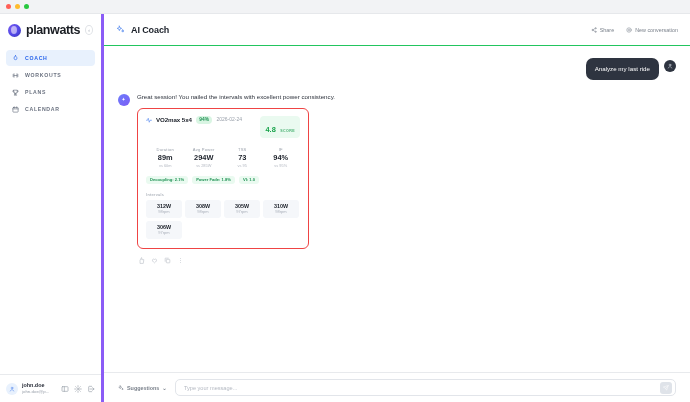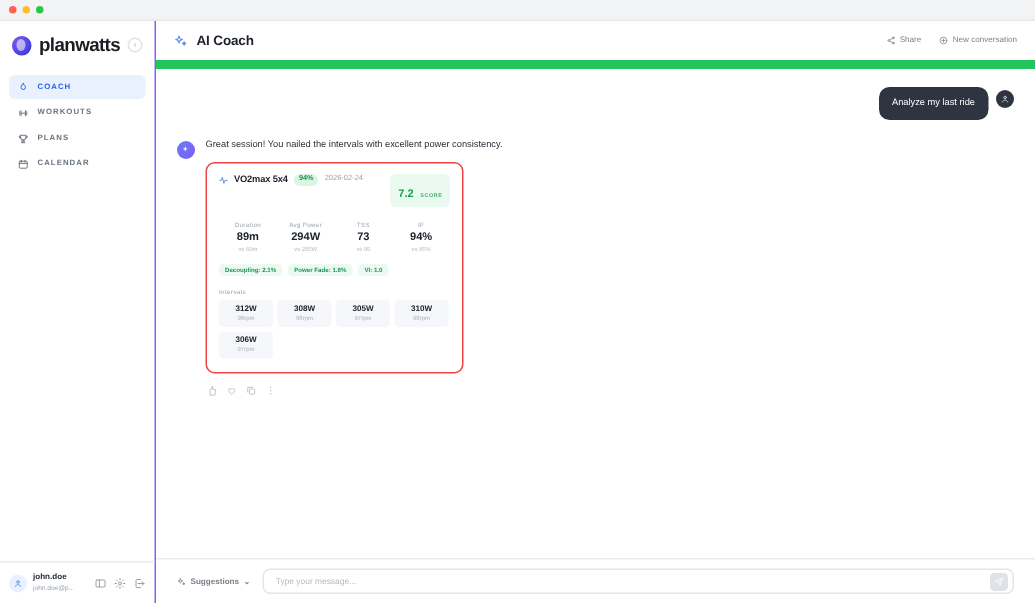--- a/index.html
+++ b/index.html
@@ -23,21 +23,21 @@
   .dot.red { background:#ff5f57; }
   .dot.yellow { background:#febc2e; }
   .dot.green { background:#28c840; }
 
   .body-row { flex: 1; display: flex; min-height: 0; }
 
   
   .sidebar {
     width: 104px; flex: 0 0 104px;
     background: #ffffff;
-    border-right: 1px solid #8b5cf6;
+    border-right: 3px solid #8b5cf6;
     display: flex; flex-direction: column;
   }
   .brand {
     height: 32px; display: flex; align-items: center;
     gap: 5px; padding: 0 8px;
   }
   .logo-mark {
     width: 13px; height: 13px; border-radius: 50%;
     background: radial-gradient(circle at 34% 34%, #7c5cf0 0%, #4f46e5 55%, #3730a3 100%);
     position: relative; flex: 0 0 13px;
@@ -85,21 +85,21 @@
   .user-name { font-size: 5.4px; font-weight: 700; color: #1f2430; line-height: 1.25; }
   .user-mail { font-size: 4.4px; color: #9aa1ab; line-height: 1.25; white-space:nowrap; overflow:hidden; text-overflow:ellipsis; max-width:30px;}
   .user-actions { margin-left: auto; display: flex; gap: 5px; align-items:center; }
   .mini-ico { width: 8px; height: 8px; color: #9aa1ab; display:block; }
   .mini-ico svg { width:8px; height:8px; display:block; }
 
   
   .main { flex: 1; display: flex; flex-direction: column; min-width: 0; background:#fff; }
   .topbar {
     height: 32px; flex: 0 0 32px;
-    border-bottom: 6px solid #22c55e;
+    border-bottom: 1px solid #22c55e;
     display: flex; align-items: center; padding: 0 12px; gap: 6px;
   }
   .topbar-ico { width: 9px; height: 9px; color:#5b8def; display:block; }
   .topbar-ico svg { width:9px; height:9px; display:block; }
   .page-title { font-size: 9px; font-weight: 700; color: #1b2029; letter-spacing:-.1px; }
   .topbar-right { margin-left: auto; display: flex; align-items: center; gap: 12px; }
   .top-action { display: flex; align-items: center; gap: 3px; font-size: 5.4px; color: #7b828c; }
   .top-action svg { width: 6px; height: 6px; display:block; }
 
   .chat { flex: 1; overflow: hidden; padding: 12px 0 0 0; position: relative; }
@@ -378,21 +378,21 @@
                 <div class="card-head">
                   <span class="card-bolt">
                     <svg viewBox="0 0 24 24" fill="none" stroke="currentColor" stroke-width="2.6" stroke-linecap="round" stroke-linejoin="round">
                       <path d="M2 13h4l3-8 4 16 3-8h6"></path>
                     </svg>
                   </span>
                   <span class="card-title">VO2max 5x4</span>
                   <span class="badge-pct">94%</span>
                   <span class="card-date">2026-02-24</span>
                   <span class="score-box">
-                    <span class="score-val">7.2</span>
+                    <span class="score-val">4.8</span>
                     <span class="score-lbl">SCORE</span>
                   </span>
                 </div>
 
                 <div class="metrics">
                   <div class="metric">
                     <div class="metric-lbl">Duration</div>
                     <div class="metric-val">89m</div>
                     <div class="metric-sub">vs 60m</div>
                   </div>

